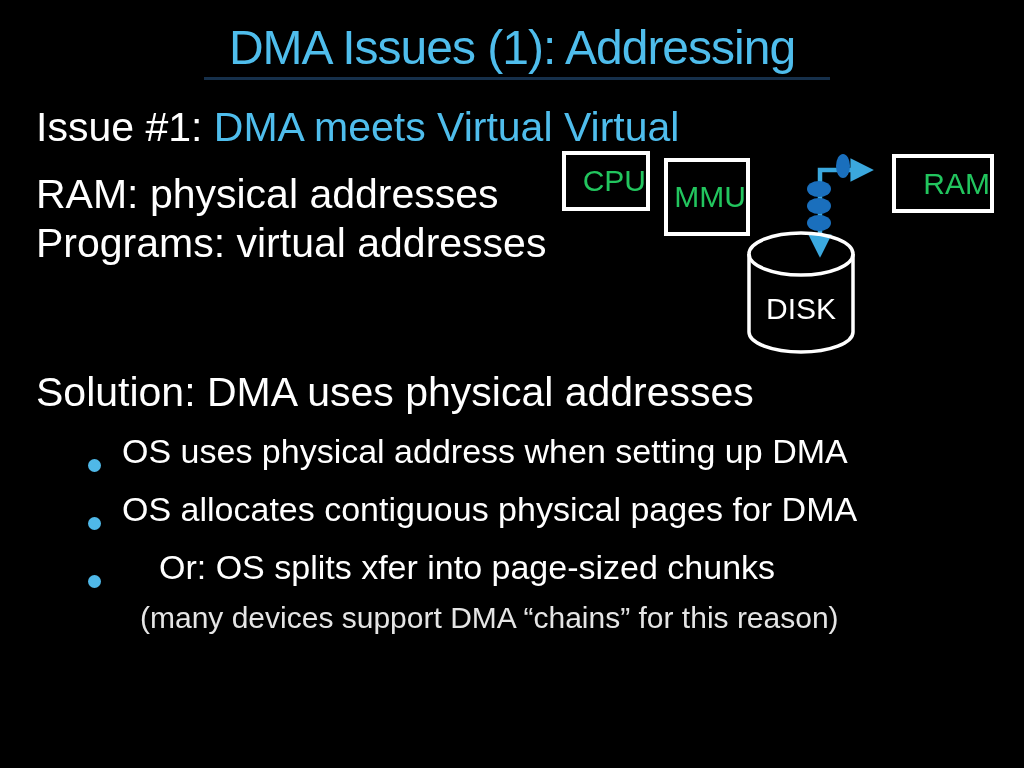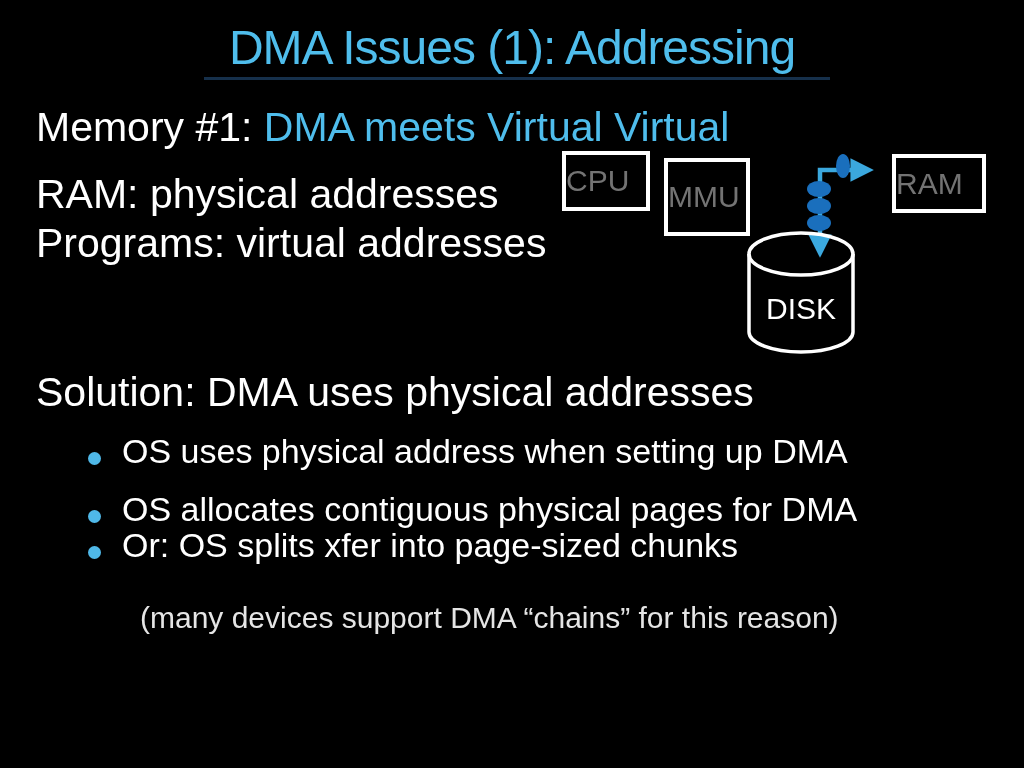--- a/index.html
+++ b/index.html
@@ -19,53 +19,53 @@
   .line{
     position:absolute;left:36px;font-size:41px;line-height:1.15;
     color:#ffffff;white-space:nowrap;
   }
   .blue{color:#4FBDEC;}
   .issue-line{top:104px;}
   .ram-line{top:171px;}
   .programs-line{top:220px;text-align:right;}
   .solution-line{top:369px;}
   .bullet-row{
-    position:absolute;left:88px;display:flex;align-items:center;
+    position:absolute;left:88px;display:flex;align-items:flex-end;
   }
   .bullet-row.b0{top:431px;}
   .bullet-row.b1{top:489px;}
-  .bullet-row.b2{top:525px;}
+  .bullet-row.b2{top:547px;gap:37px;}
   .dot{
     width:13px;height:13px;border-radius:50%;background:#4FB8E8;
     margin-top:14px;margin-right:21px;flex:none;
   }
   .btext{font-size:34px;line-height:1.2;color:#ffffff;white-space:nowrap;}
   .note{
     position:absolute;left:140px;top:601px;font-size:30px;color:#e5e5e5;
     white-space:nowrap;
   }
   .box{
     position:absolute;box-sizing:border-box;border:4px solid #ffffff;
-    color:#737373;display:flex;align-items:center;justify-content:flex-start;
+    color:#22c55e;display:flex;align-items:center;justify-content:flex-end;
     font-size:30px;background:#000;
   }
   .box-cpu{left:562px;top:151px;width:88px;height:60px;}
   .box-mmu{left:664px;top:158px;width:86px;height:78px;}
-  .box-ram{left:892px;top:154px;width:94px;height:59px;}
+  .box-ram{left:892px;top:154px;width:102px;height:59px;}
   .diagram-svg{position:absolute;left:0;top:0;}
 </style>
 </head>
 <body>
 
 <div class="slide">
 
   <div class="title">DMA Issues (1): Addressing</div>
   <div class="title-underline"></div>
 
-  <div class="line issue-line"><span>Memory #1: </span><span class="blue">DMA meets Virtual Virtual</span></div>
+  <div class="line issue-line"><span>Issue #1: </span><span class="blue">DMA meets Virtual Virtual</span></div>
 
   <div class="line ram-line">RAM: physical addresses</div>
   <div class="line programs-line">Programs: virtual addresses</div>
   <div class="line solution-line">Solution: DMA uses physical addresses</div>
 
   <div class="bullet-row b0">
     <span class="dot"></span>
     <span class="btext">OS uses physical address when setting up DMA</span>
   </div>
   <div class="bullet-row b1">

